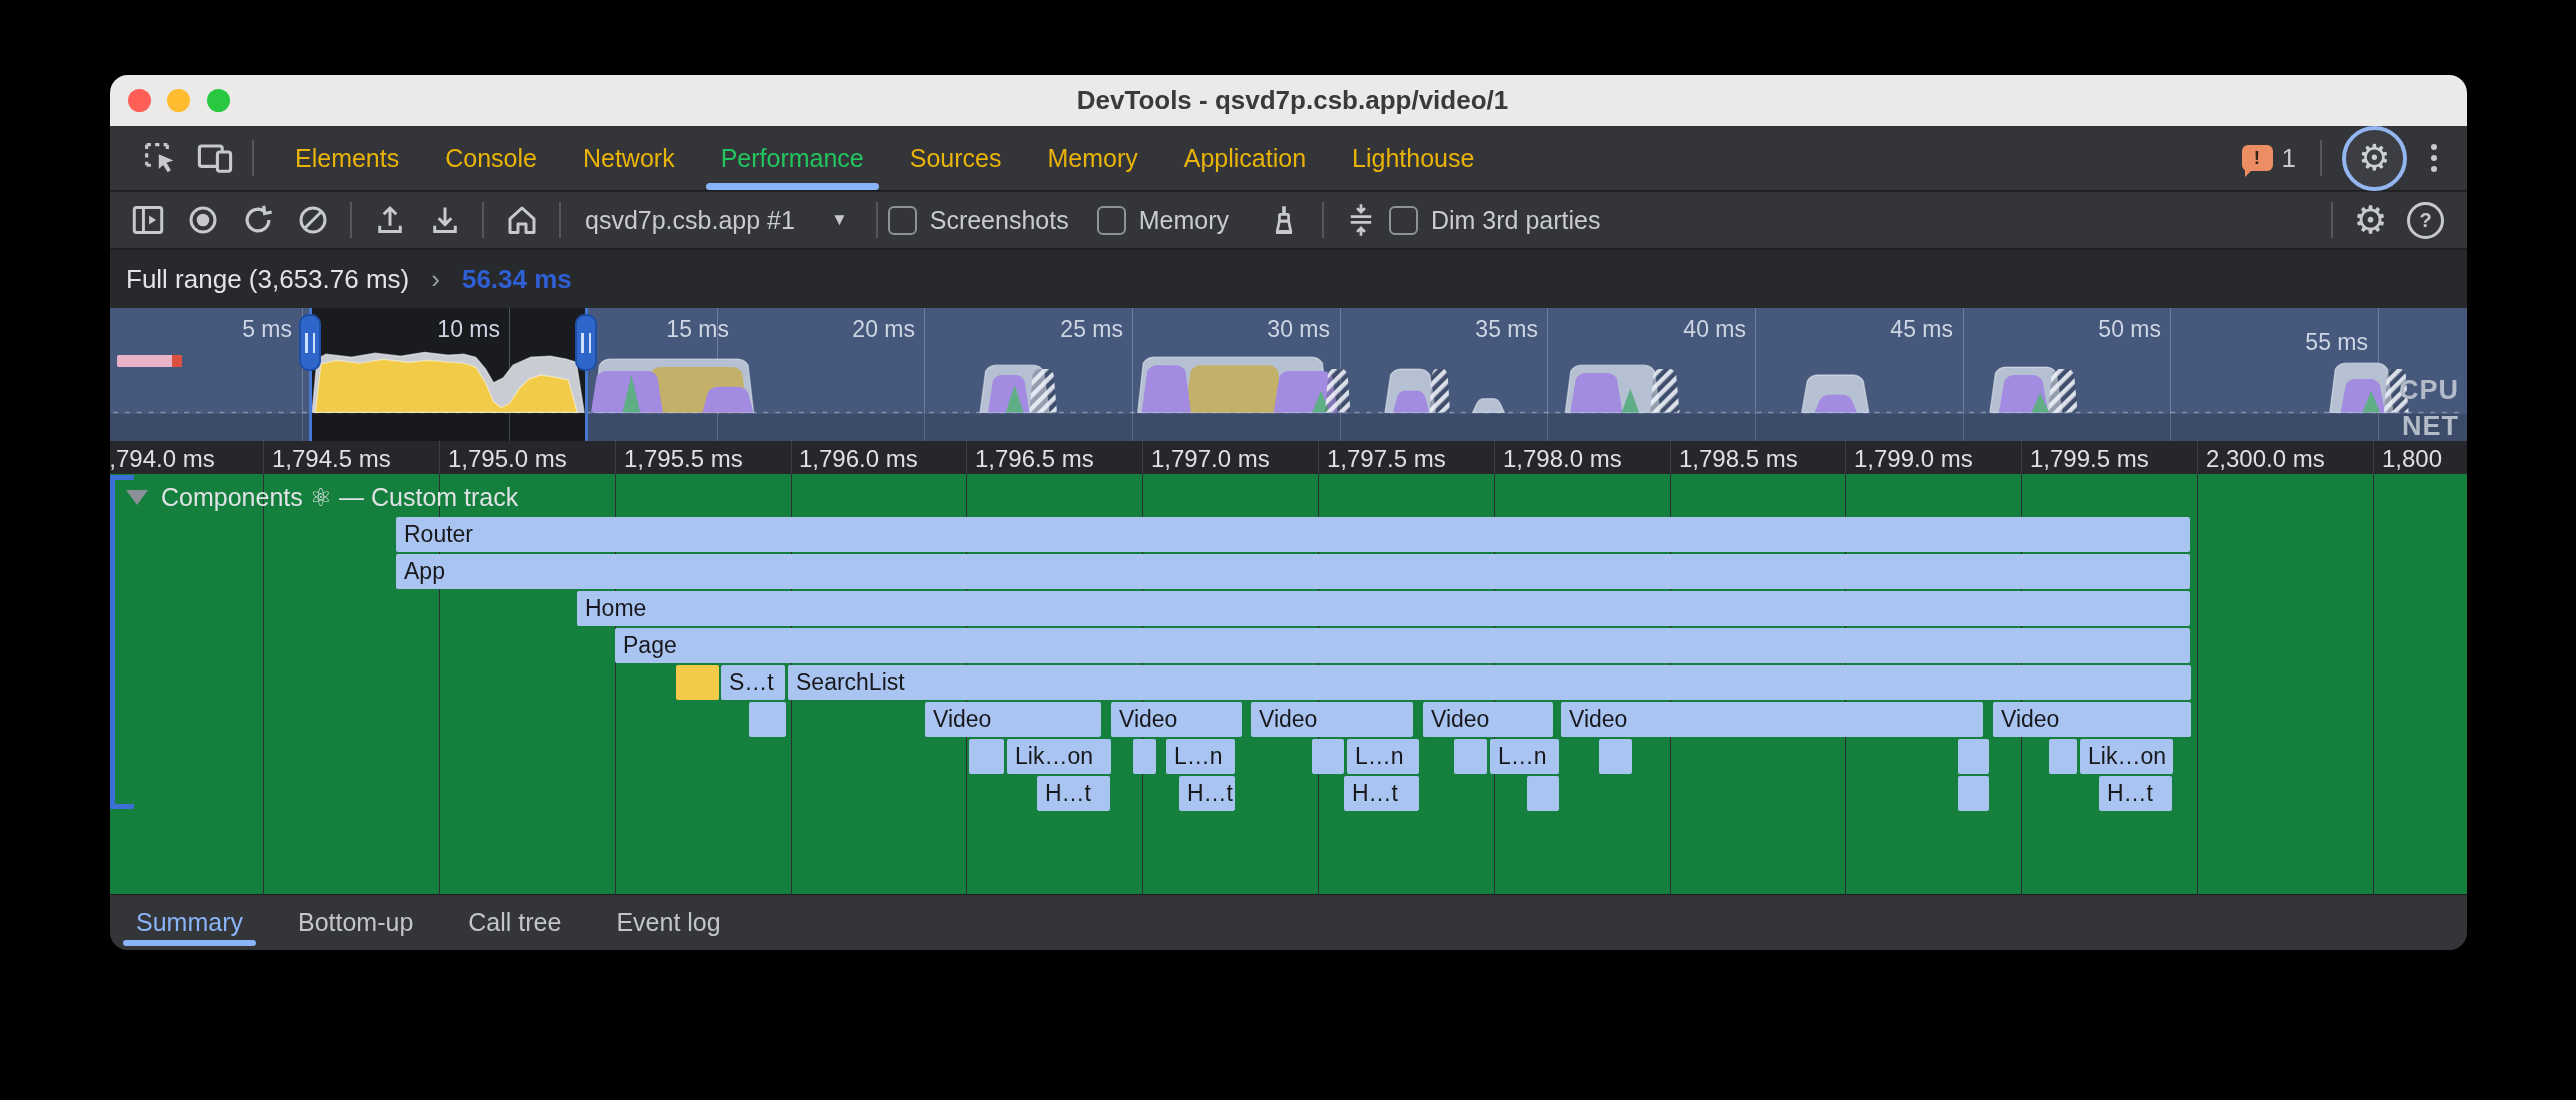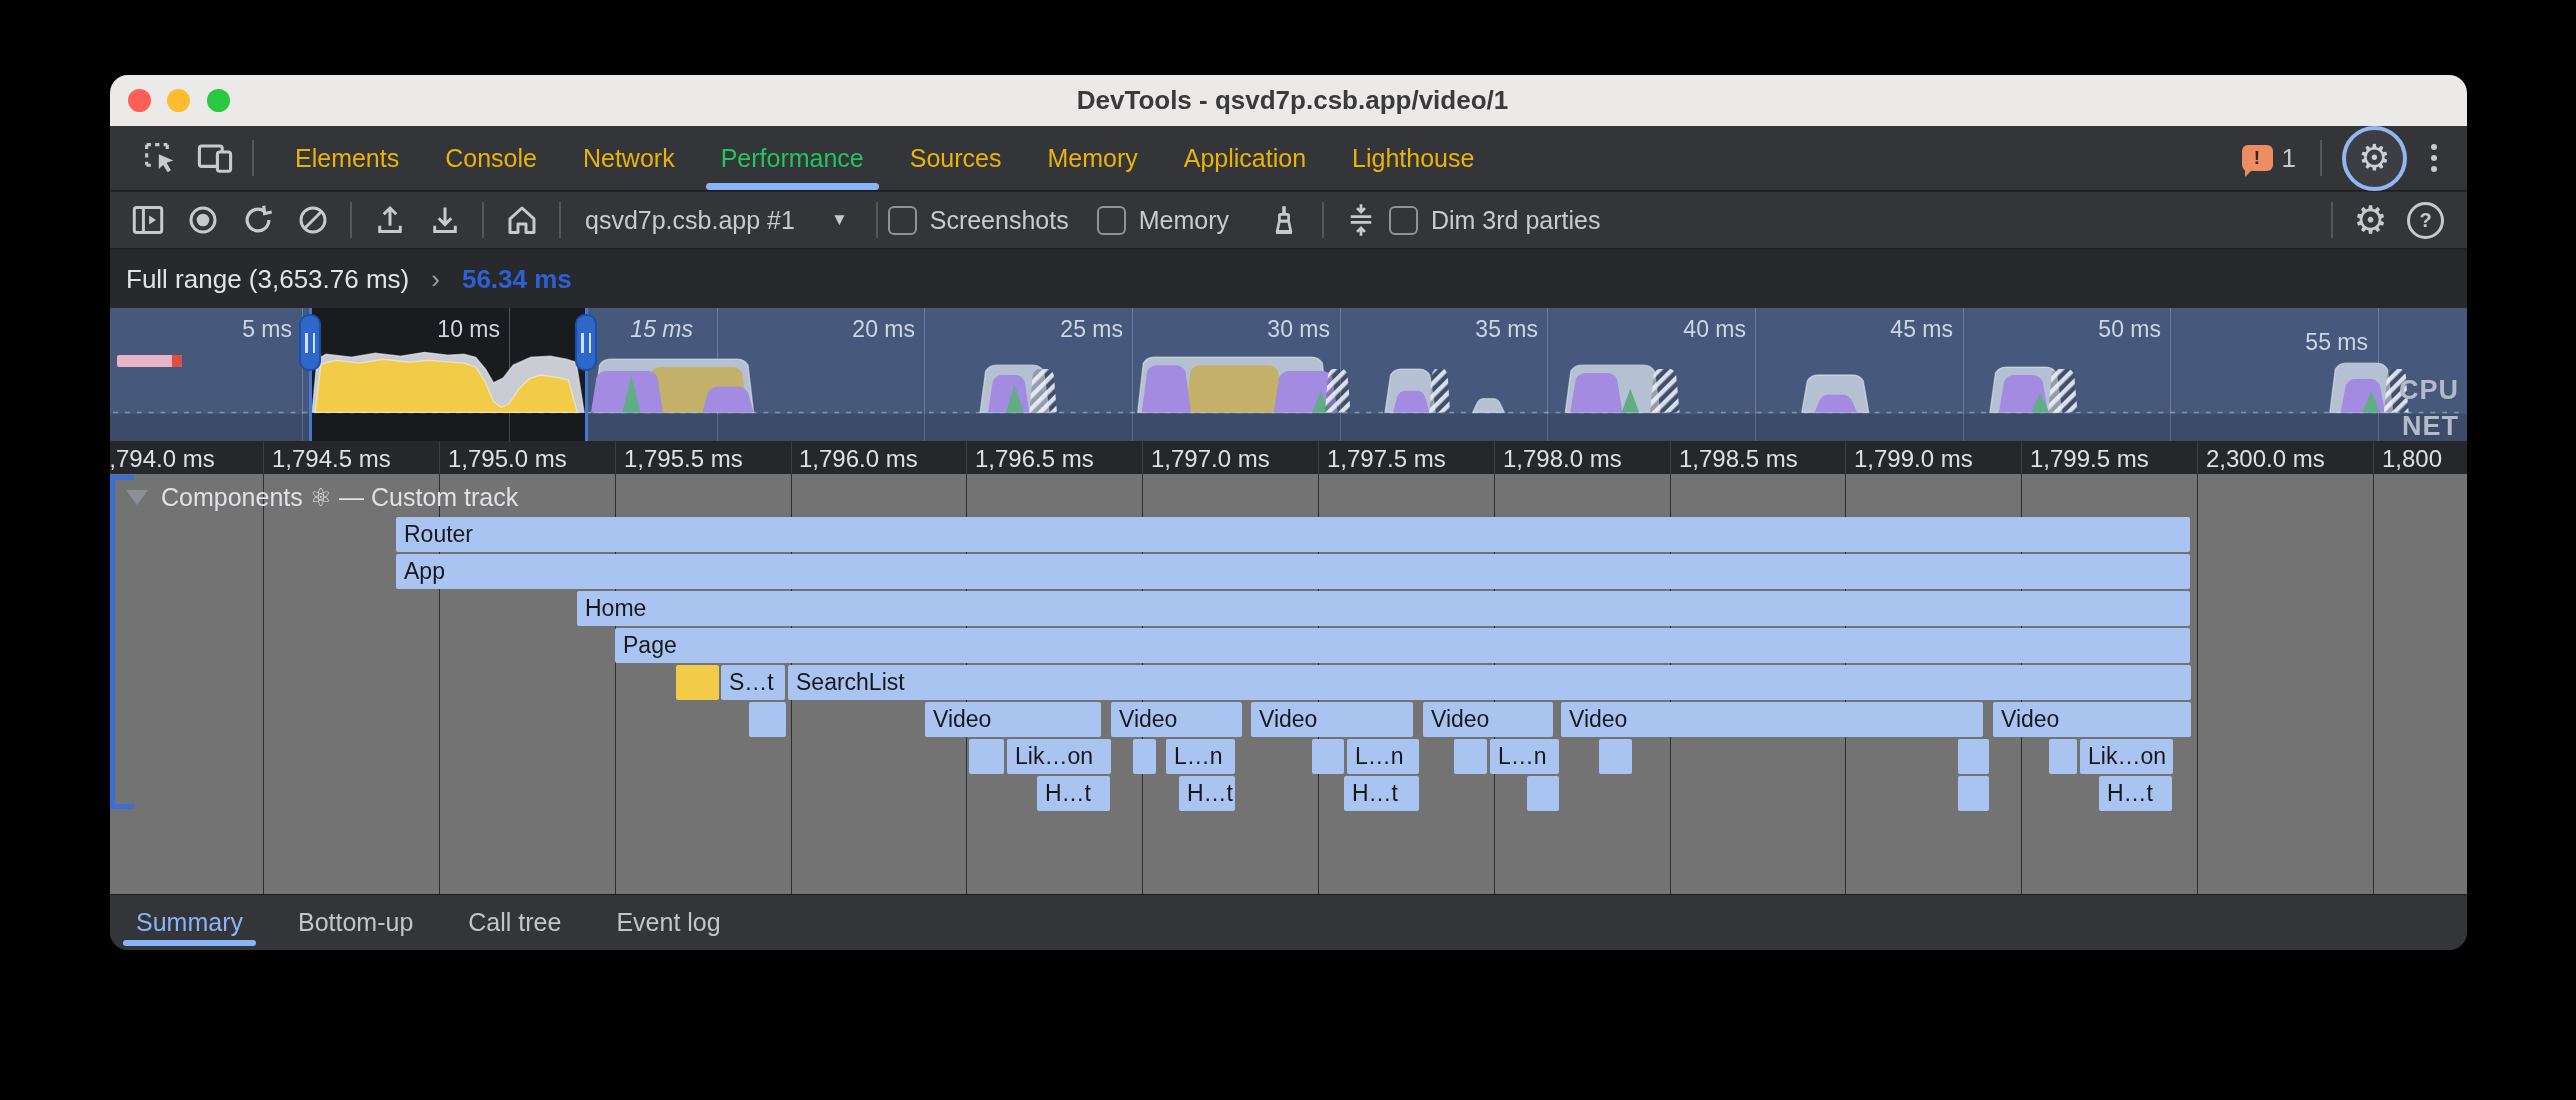--- a/index.html
+++ b/index.html
@@ -61,21 +61,21 @@
     display:flex;align-items:center;justify-content:center;gap:5px;box-sizing:border-box;}
   .mm-handle i{display:block;width:2.5px;height:20px;background:#cfe0ff;}
   .side-label{position:absolute;right:8px;font-size:27px;font-weight:bold;color:#b3bac8;letter-spacing:1px;}
   .pink-strip{position:absolute;left:7px;top:47px;width:65px;height:12px;border-radius:2px;background:#e9b3c8;}
   .pink-strip i{position:absolute;right:0;top:0;width:10px;height:12px;background:#dd4f3e;border-radius:0 2px 2px 0;}
   
   .ruler{position:absolute;left:0;top:366px;width:100%;height:33px;background:#26272b;border-bottom:1px solid #141517;overflow:hidden;}
   .ruler-tick{position:absolute;top:0;width:1px;height:33px;background:#3d3f45;}
   .ruler-label{position:absolute;top:4px;font-size:24px;color:#dfe0e3;white-space:nowrap;}
   
-  .flame{position:absolute;left:0;top:399px;width:100%;height:420px;background:#737373;overflow:hidden;}
+  .flame{position:absolute;left:0;top:399px;width:100%;height:420px;background:#15803d;overflow:hidden;}
   .flame-grid{position:absolute;top:0;width:1px;height:420px;background:#2d2e33;}
   .track-header{position:absolute;left:16px;top:9px;display:flex;align-items:center;}
   .disclosure{width:0;height:0;border-left:11px solid transparent;border-right:11px solid transparent;border-top:15px solid #8a8f98;margin-right:13px;}
   .track-title{font-size:25px;color:#e0e2e6;}
   .bracket-v{position:absolute;left:0;top:1px;width:5px;height:334px;background:#3b6fd6;}
   .bracket-cap{position:absolute;left:0;width:24px;height:5px;background:#3b6fd6;}
   .flame-bar{position:absolute;height:35px;background:#a9c4f1;border-radius:2px;line-height:35px;font-size:23px;color:#17181b;
     padding-left:8px;box-sizing:border-box;overflow:hidden;white-space:nowrap;}
   .flame-bar.yellow{background:#f2cc49;}
   
@@ -254,21 +254,21 @@
   </div>
 
   <div class="minimap" id="minimap">
     <div class="mm-selection" id="mm-selection" style="left: 200px; width: 277px;"></div>
     <div id="mm-gridlayer">
         <div class="mm-grid" style="left: 192px;"></div>
         <div class="mm-label" style="left: 63px;">5 ms</div>
         <div class="mm-grid" style="left: 399px;"></div>
         <div class="mm-label" style="left: 271px;">10 ms</div>
         <div class="mm-grid" style="left: 607px;"></div>
-        <div class="mm-label" style="left: 464px; font-style: italic;">15 ms</div>
+        <div class="mm-label" style="left: 500px;">15 ms</div>
         <div class="mm-grid" style="left: 814px;"></div>
         <div class="mm-label" style="left: 686px;">20 ms</div>
         <div class="mm-grid" style="left: 1022px;"></div>
         <div class="mm-label" style="left: 894px;">25 ms</div>
         <div class="mm-grid" style="left: 1230px;"></div>
         <div class="mm-label" style="left: 1101px;">30 ms</div>
         <div class="mm-grid" style="left: 1437px;"></div>
         <div class="mm-label" style="left: 1309px;">35 ms</div>
         <div class="mm-grid" style="left: 1645px;"></div>
         <div class="mm-label" style="left: 1517px;">40 ms</div>

